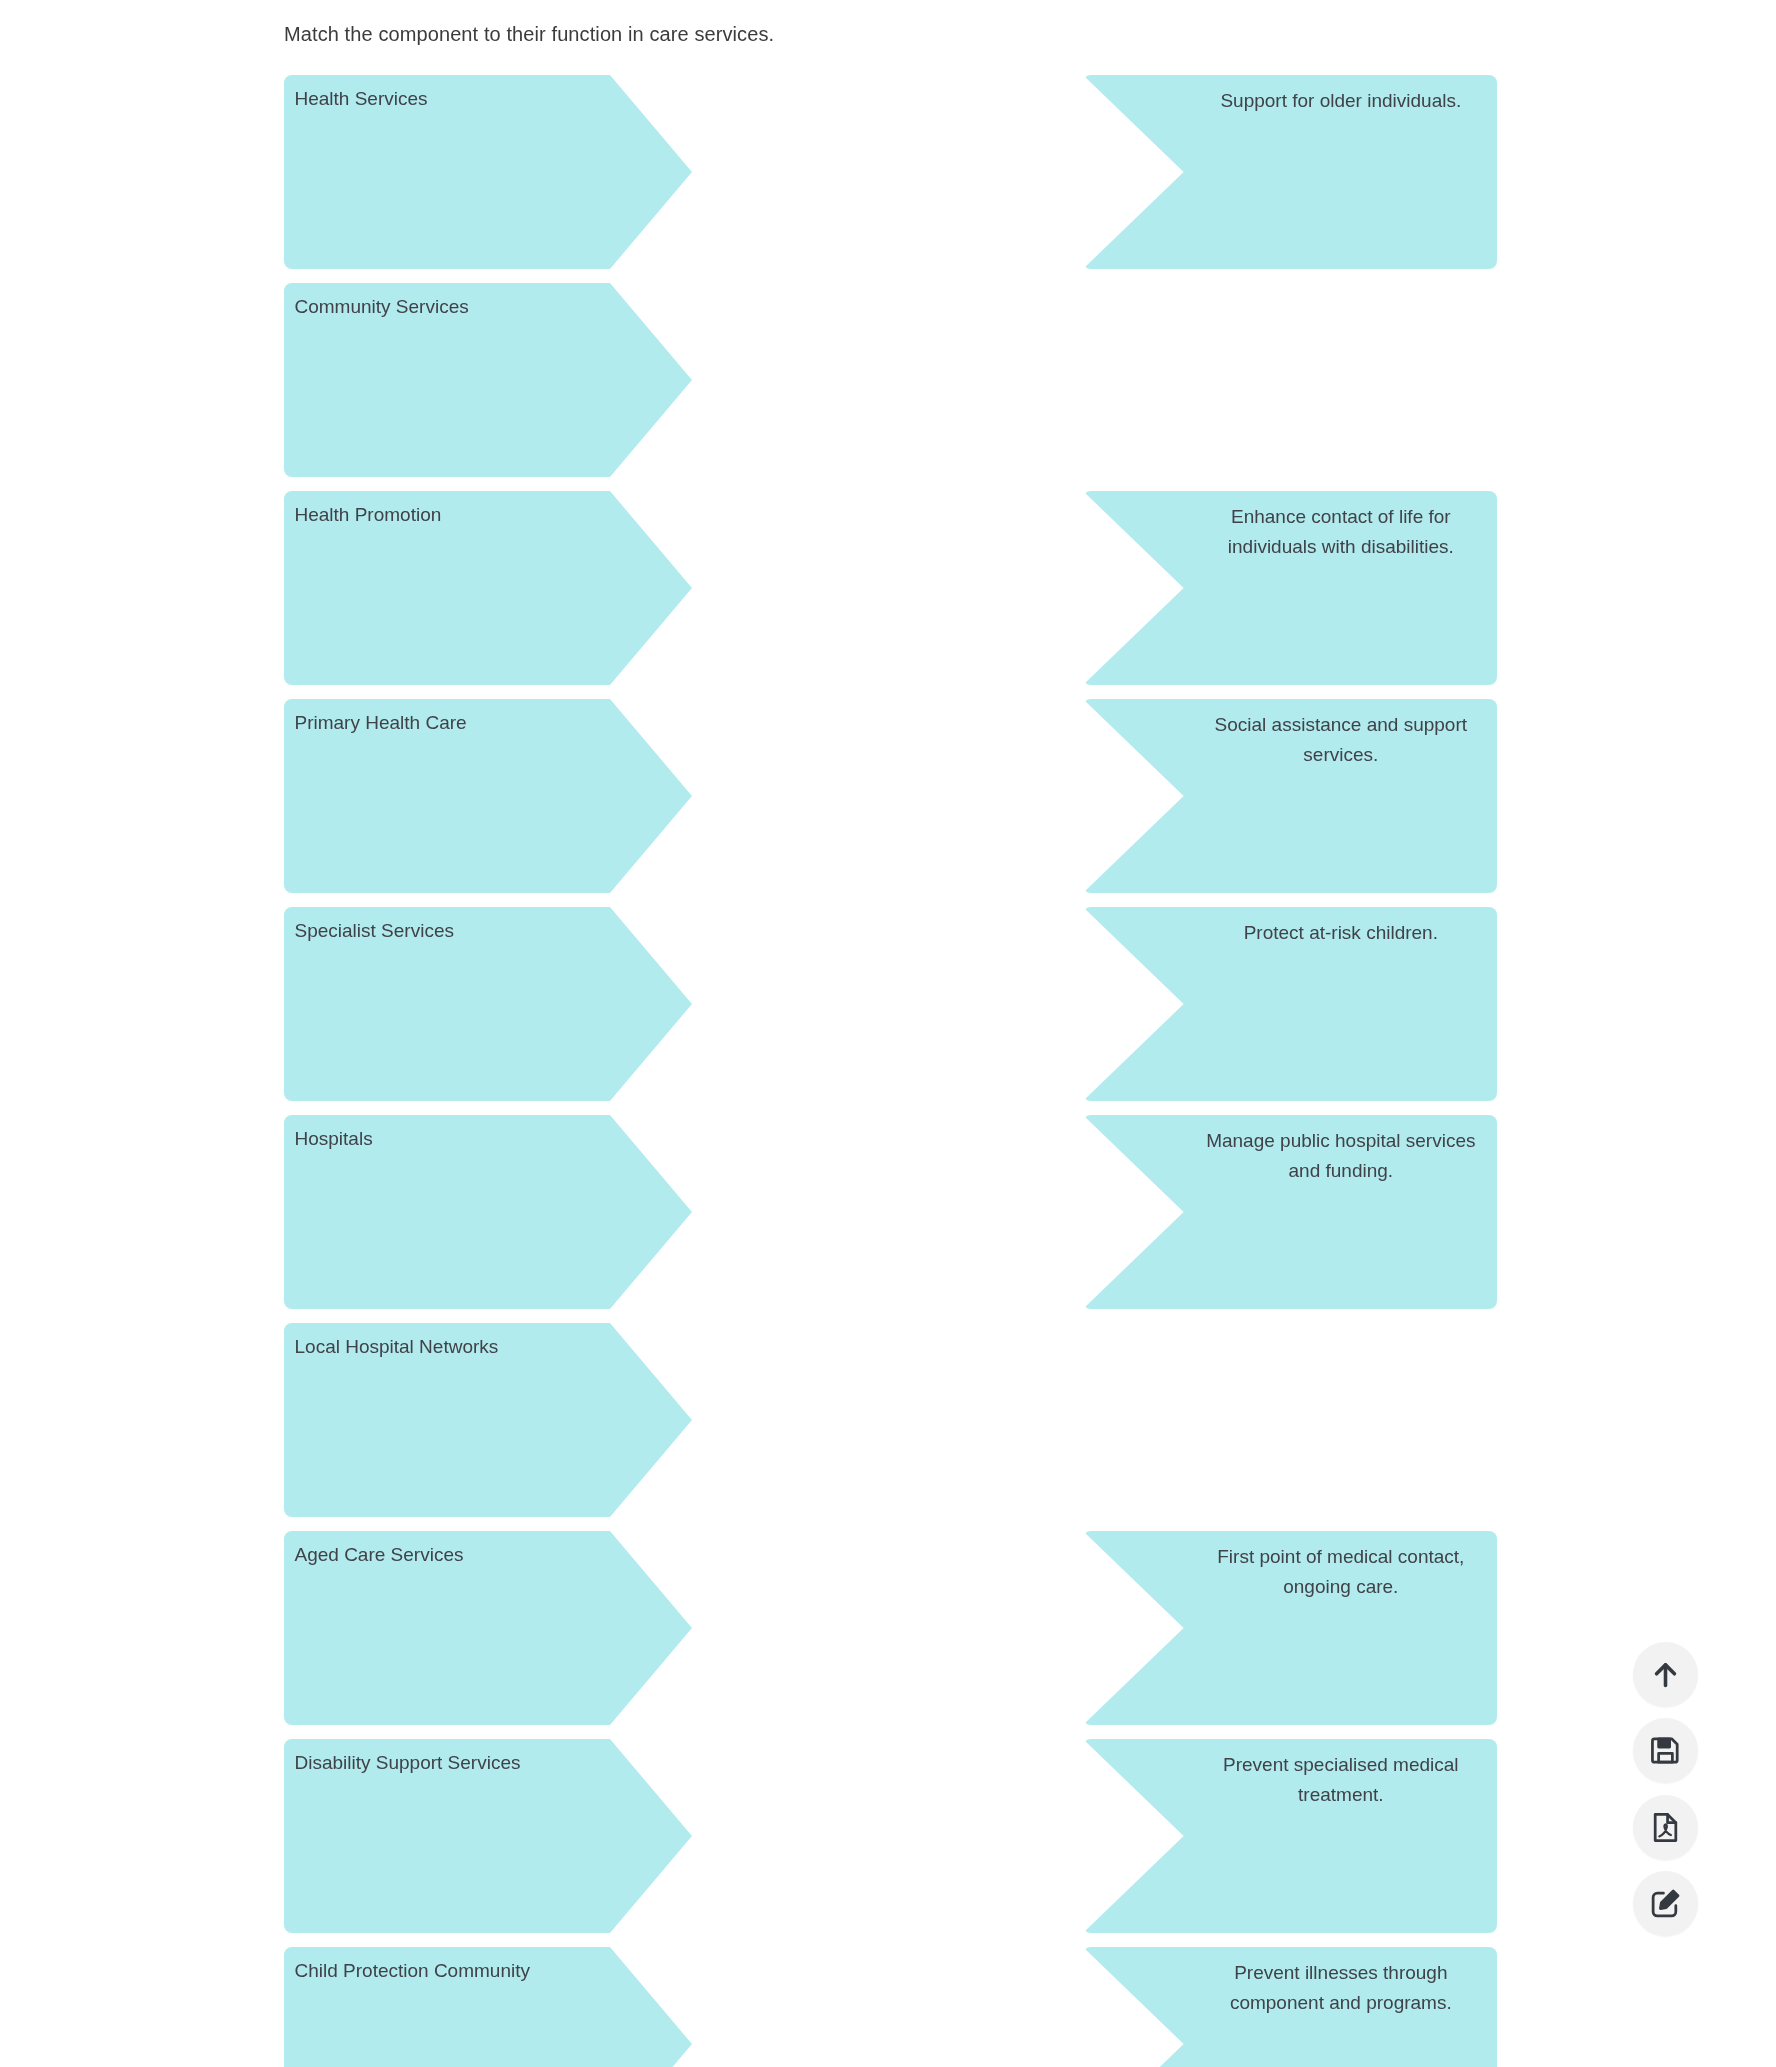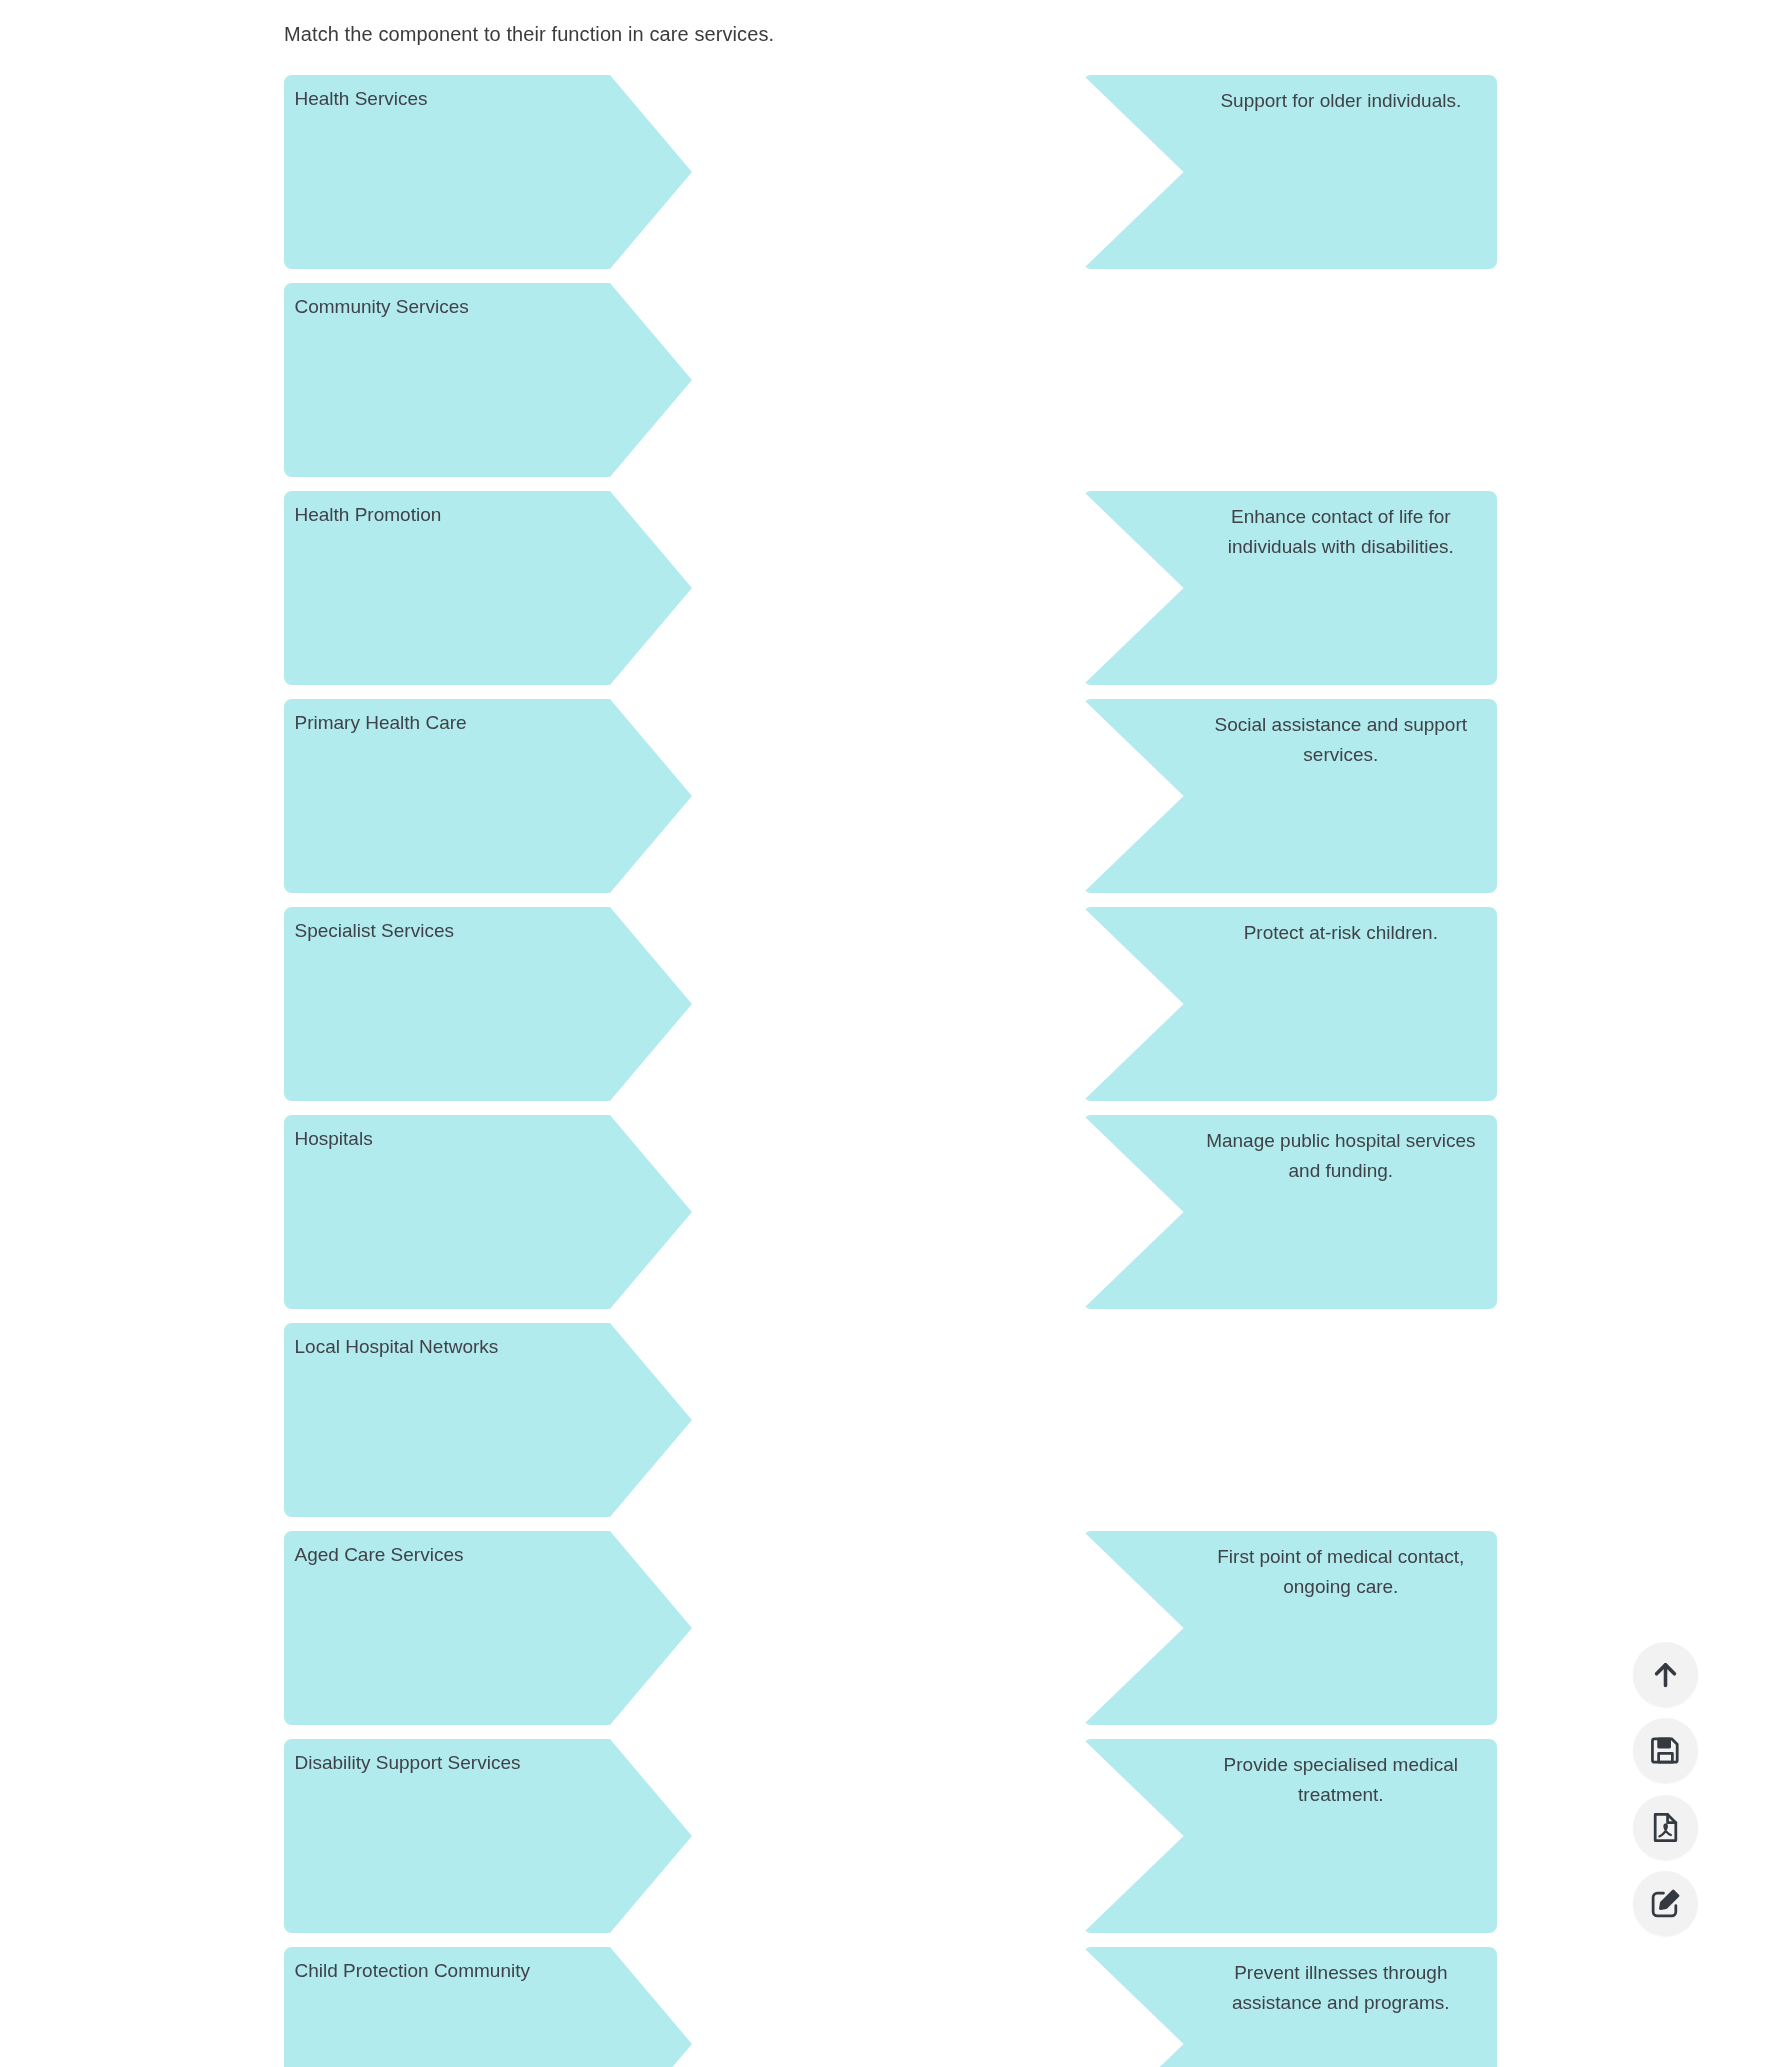--- a/index.html
+++ b/index.html
@@ -229,29 +229,29 @@
         </div>
         <div class="card-right">
           <div class="card-right-label">First point of medical contact, ongoing care.</div>
         </div>
       </div>
       <div class="match-row">
         <div class="card-left">
           <div class="card-left-label">Disability Support Services</div>
         </div>
         <div class="card-right">
-          <div class="card-right-label">Provide specialised medical treatment.</div>
+          <div class="card-right-label">Prevent specialised medical treatment.</div>
         </div>
       </div>
       <div class="match-row">
         <div class="card-left">
           <div class="card-left-label">Child Protection Community</div>
         </div>
         <div class="card-right">
-          <div class="card-right-label">Prevent illnesses through assistance and programs.</div>
+          <div class="card-right-label">Prevent illnesses through component and programs.</div>
         </div>
       </div>
     </div>
 
   <div class="hscroll-track">
     
   </div>
 
   <div class="fab-stack">
 

